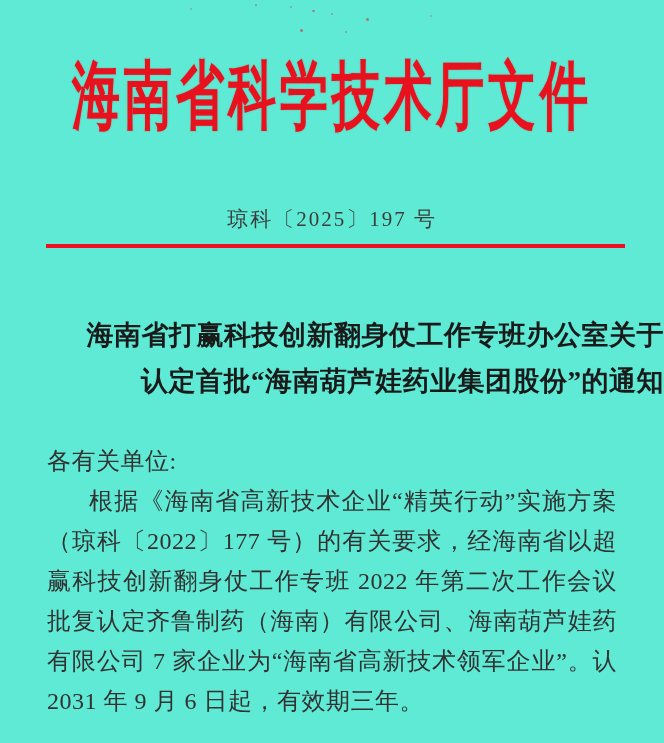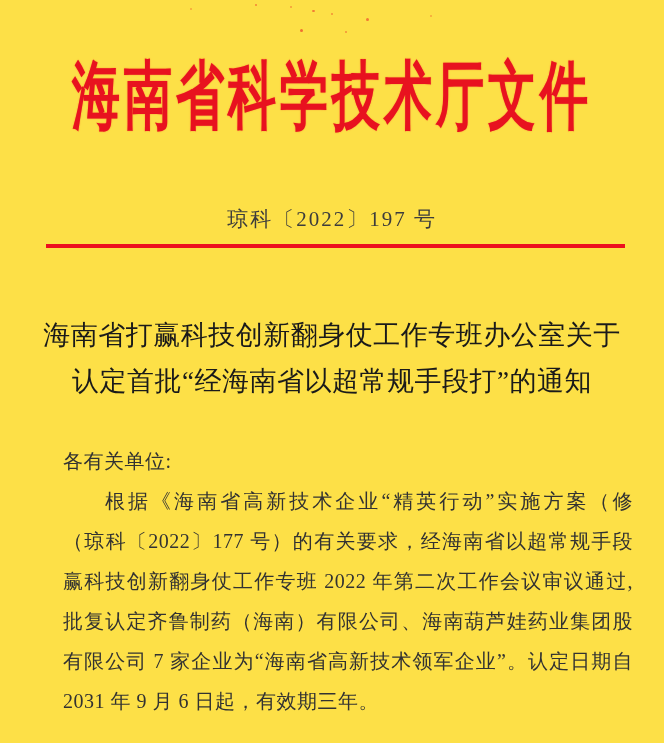--- a/index.html
+++ b/index.html
@@ -7,21 +7,21 @@
     --red-line:#ed0f1e;
     --title-ink:#1a1a1a;
     --body-ink:#323232;
   }
   *{margin:0;padding:0;box-sizing:border-box;}
   html,body{background:#ffffff;}
   .page{
     position:relative;
     width:664px;
     height:743px;
-    background:#fde047;
+    background:#5eead4;
     overflow:hidden;
     font-family:"Liberation Serif","DejaVu Serif",serif;
   }
 
   
   .speck{position:absolute;border-radius:50%;background:var(--red-header);}
   .s1{left:255px;top:4px;width:2px;height:2px;opacity:.45;}
   .s2{left:290px;top:6px;width:2px;height:2px;opacity:.35;}
   .s3{left:312px;top:10px;width:3px;height:2px;opacity:.5;}
   .s4{left:331px;top:13px;width:2px;height:2px;opacity:.4;}
@@ -64,34 +64,34 @@
     position:absolute;
     top:244px;left:46px;
     width:579px;height:4px;
     background:var(--red-line);
   }
 
   
   .doc-title{
     position:absolute;
     top:312px;left:0;right:0;
-    text-align:center;
+    text-align:right;
     font-size:27px;
-    font-weight:normal;
+    font-weight:bold;
     line-height:46px;
     color:var(--title-ink);
     letter-spacing:0.5px;
   }
 
   
   .body-text{
     position:absolute;
-    top:441px;left:63px;
+    top:441px;left:47px;
     width:570px;
-    font-size:20px;
+    font-size:24px;
     line-height:40px;
     color:var(--body-ink);
     letter-spacing:0.5px;
   }
   .body-text .line{height:40px;overflow:hidden;}
   .body-text .justify{text-align:justify;text-align-last:justify;}
   .body-text .indent{padding-left:42px;}
 </style>
 </head>
 <body>
@@ -105,27 +105,27 @@
   <i class="speck s5"></i>
   <i class="speck s6"></i>
   <i class="speck s7"></i>
   <i class="speck s8"></i>
   <i class="speck s9"></i>
 
   <div class="masthead">
     <span>海南省科学技术厅文件</span>
   </div>
 
-  <div class="doc-number">琼科〔2022〕197 号</div>
+  <div class="doc-number">琼科〔2025〕197 号</div>
 
   <div class="red-divider"></div>
 
   <div class="doc-title">
     <div>海南省打赢科技创新翻身仗工作专班办公室关于</div>
-    <div>认定首批“经海南省以超常规手段打”的通知</div>
+    <div>认定首批“海南葫芦娃药业集团股份”的通知</div>
   </div>
 
   <div class="body-text">
     <div class="line">各有关单位:</div>
     <div class="line justify indent">根据《海南省高新技术企业“精英行动”实施方案（修订）》</div>
     <div class="line justify">（琼科〔2022〕177 号）的有关要求，经海南省以超常规手段打</div>
     <div class="line justify">赢科技创新翻身仗工作专班 2022 年第二次工作会议审议通过,现</div>
     <div class="line justify">批复认定齐鲁制药（海南）有限公司、海南葫芦娃药业集团股份</div>
     <div class="line justify">有限公司 7 家企业为“海南省高新技术领军企业”。认定日期自</div>
     <div class="line">2031 年 9 月 6 日起，有效期三年。</div>

